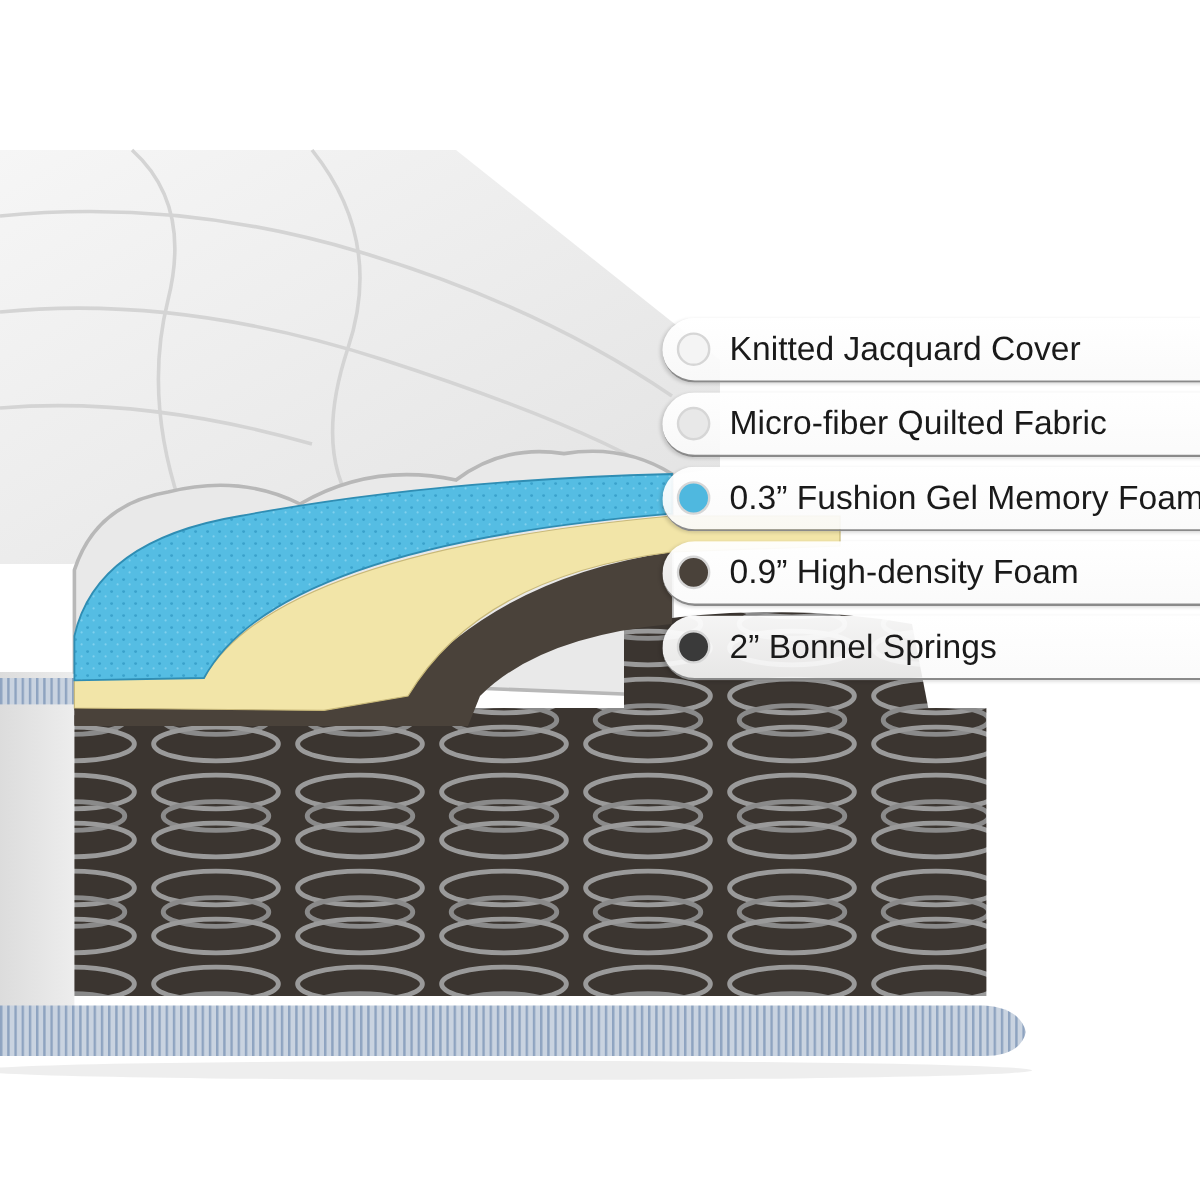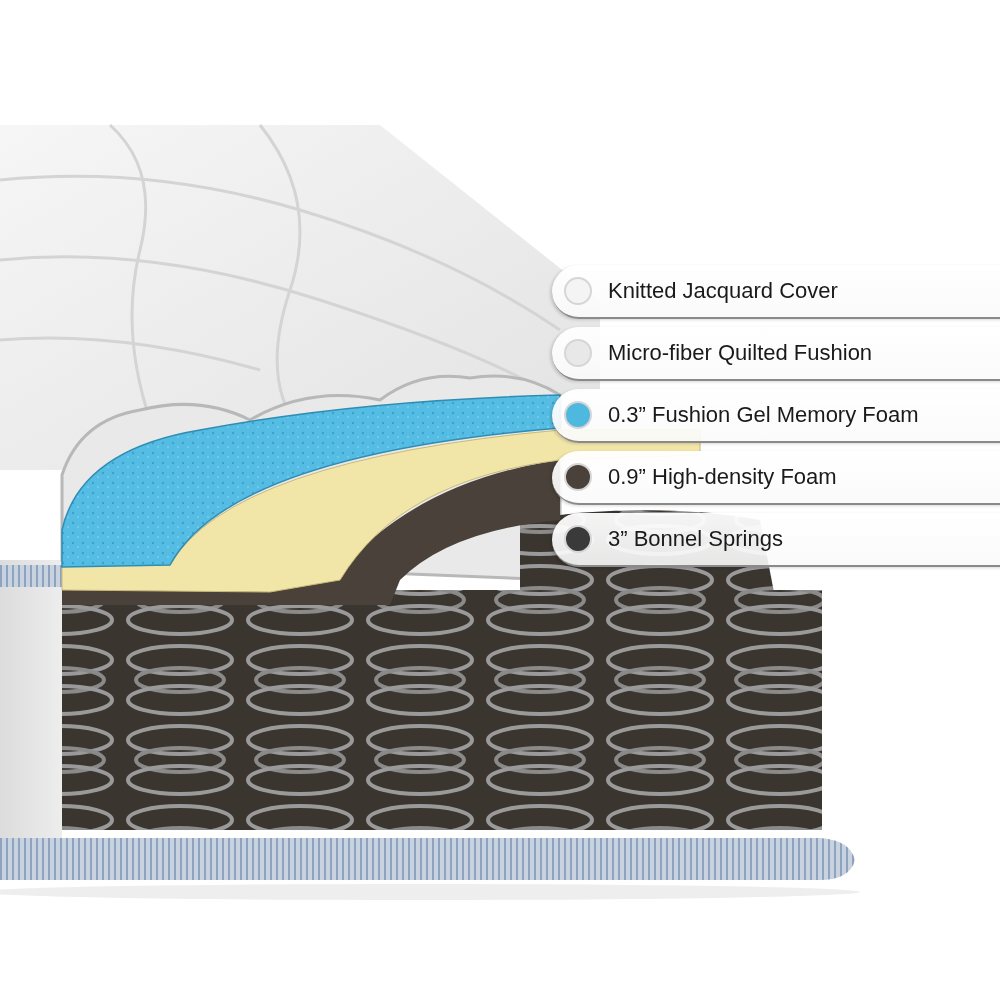--- a/index.html
+++ b/index.html
@@ -13,21 +13,21 @@
       border-bottom: 2px solid #8a8a8a;
       box-shadow: -2px 1px 3px rgba(0,0,0,0.15);
       display: flex; align-items: center;
     }
     .label-dot {
       width: 28px; height: 28px; border-radius: 50%;
       margin-left: 12px; margin-right: 16px;
       border: 2px solid #d6d6d6; box-sizing: border-box;
       flex: 0 0 auto;
     }
-    .label-text { font-size: 22px; color: #1a1a1a; white-space: nowrap; }
+    .label-text { font-size: 28px; color: #1a1a1a; white-space: nowrap; }
   </style>
 </head>
 <body>
 
 <svg id="scene" viewBox="0 0 1000 1000" xmlns="http://www.w3.org/2000/svg">
   <defs>
     <linearGradient id="topGrad" x1="0" y1="0" x2="1" y2="1">
       <stop offset="0" stop-color="#f6f6f6"></stop>
       <stop offset="1" stop-color="#e2e2e2"></stop>
     </linearGradient>
@@ -81,27 +81,27 @@
   <ellipse cx="420" cy="892" rx="440" ry="8" fill="#eeeeee"></ellipse>
 </svg>
 
 <div class="labels">
   <div class="label-row" style="top:0px">
     <span class="label-dot" style="background:#f4f4f4"></span>
     <span class="label-text">Knitted Jacquard Cover</span>
   </div>
   <div class="label-row" style="top:62px">
     <span class="label-dot" style="background:#e8e8e8"></span>
-    <span class="label-text">Micro-fiber Quilted Fushion</span>
+    <span class="label-text">Micro-fiber Quilted Fabric</span>
   </div>
   <div class="label-row" style="top:124px">
     <span class="label-dot" style="background:#4fb8df"></span>
     <span class="label-text">0.3” Fushion Gel Memory Foam</span>
   </div>
   <div class="label-row" style="top:186px">
     <span class="label-dot" style="background:#4a423a"></span>
     <span class="label-text">0.9” High-density Foam</span>
   </div>
   <div class="label-row" style="top:248px">
     <span class="label-dot" style="background:#3a3a3a"></span>
-    <span class="label-text">3” Bonnel Springs</span>
+    <span class="label-text">2” Bonnel Springs</span>
   </div>
 </div>
 
 </body></html>

